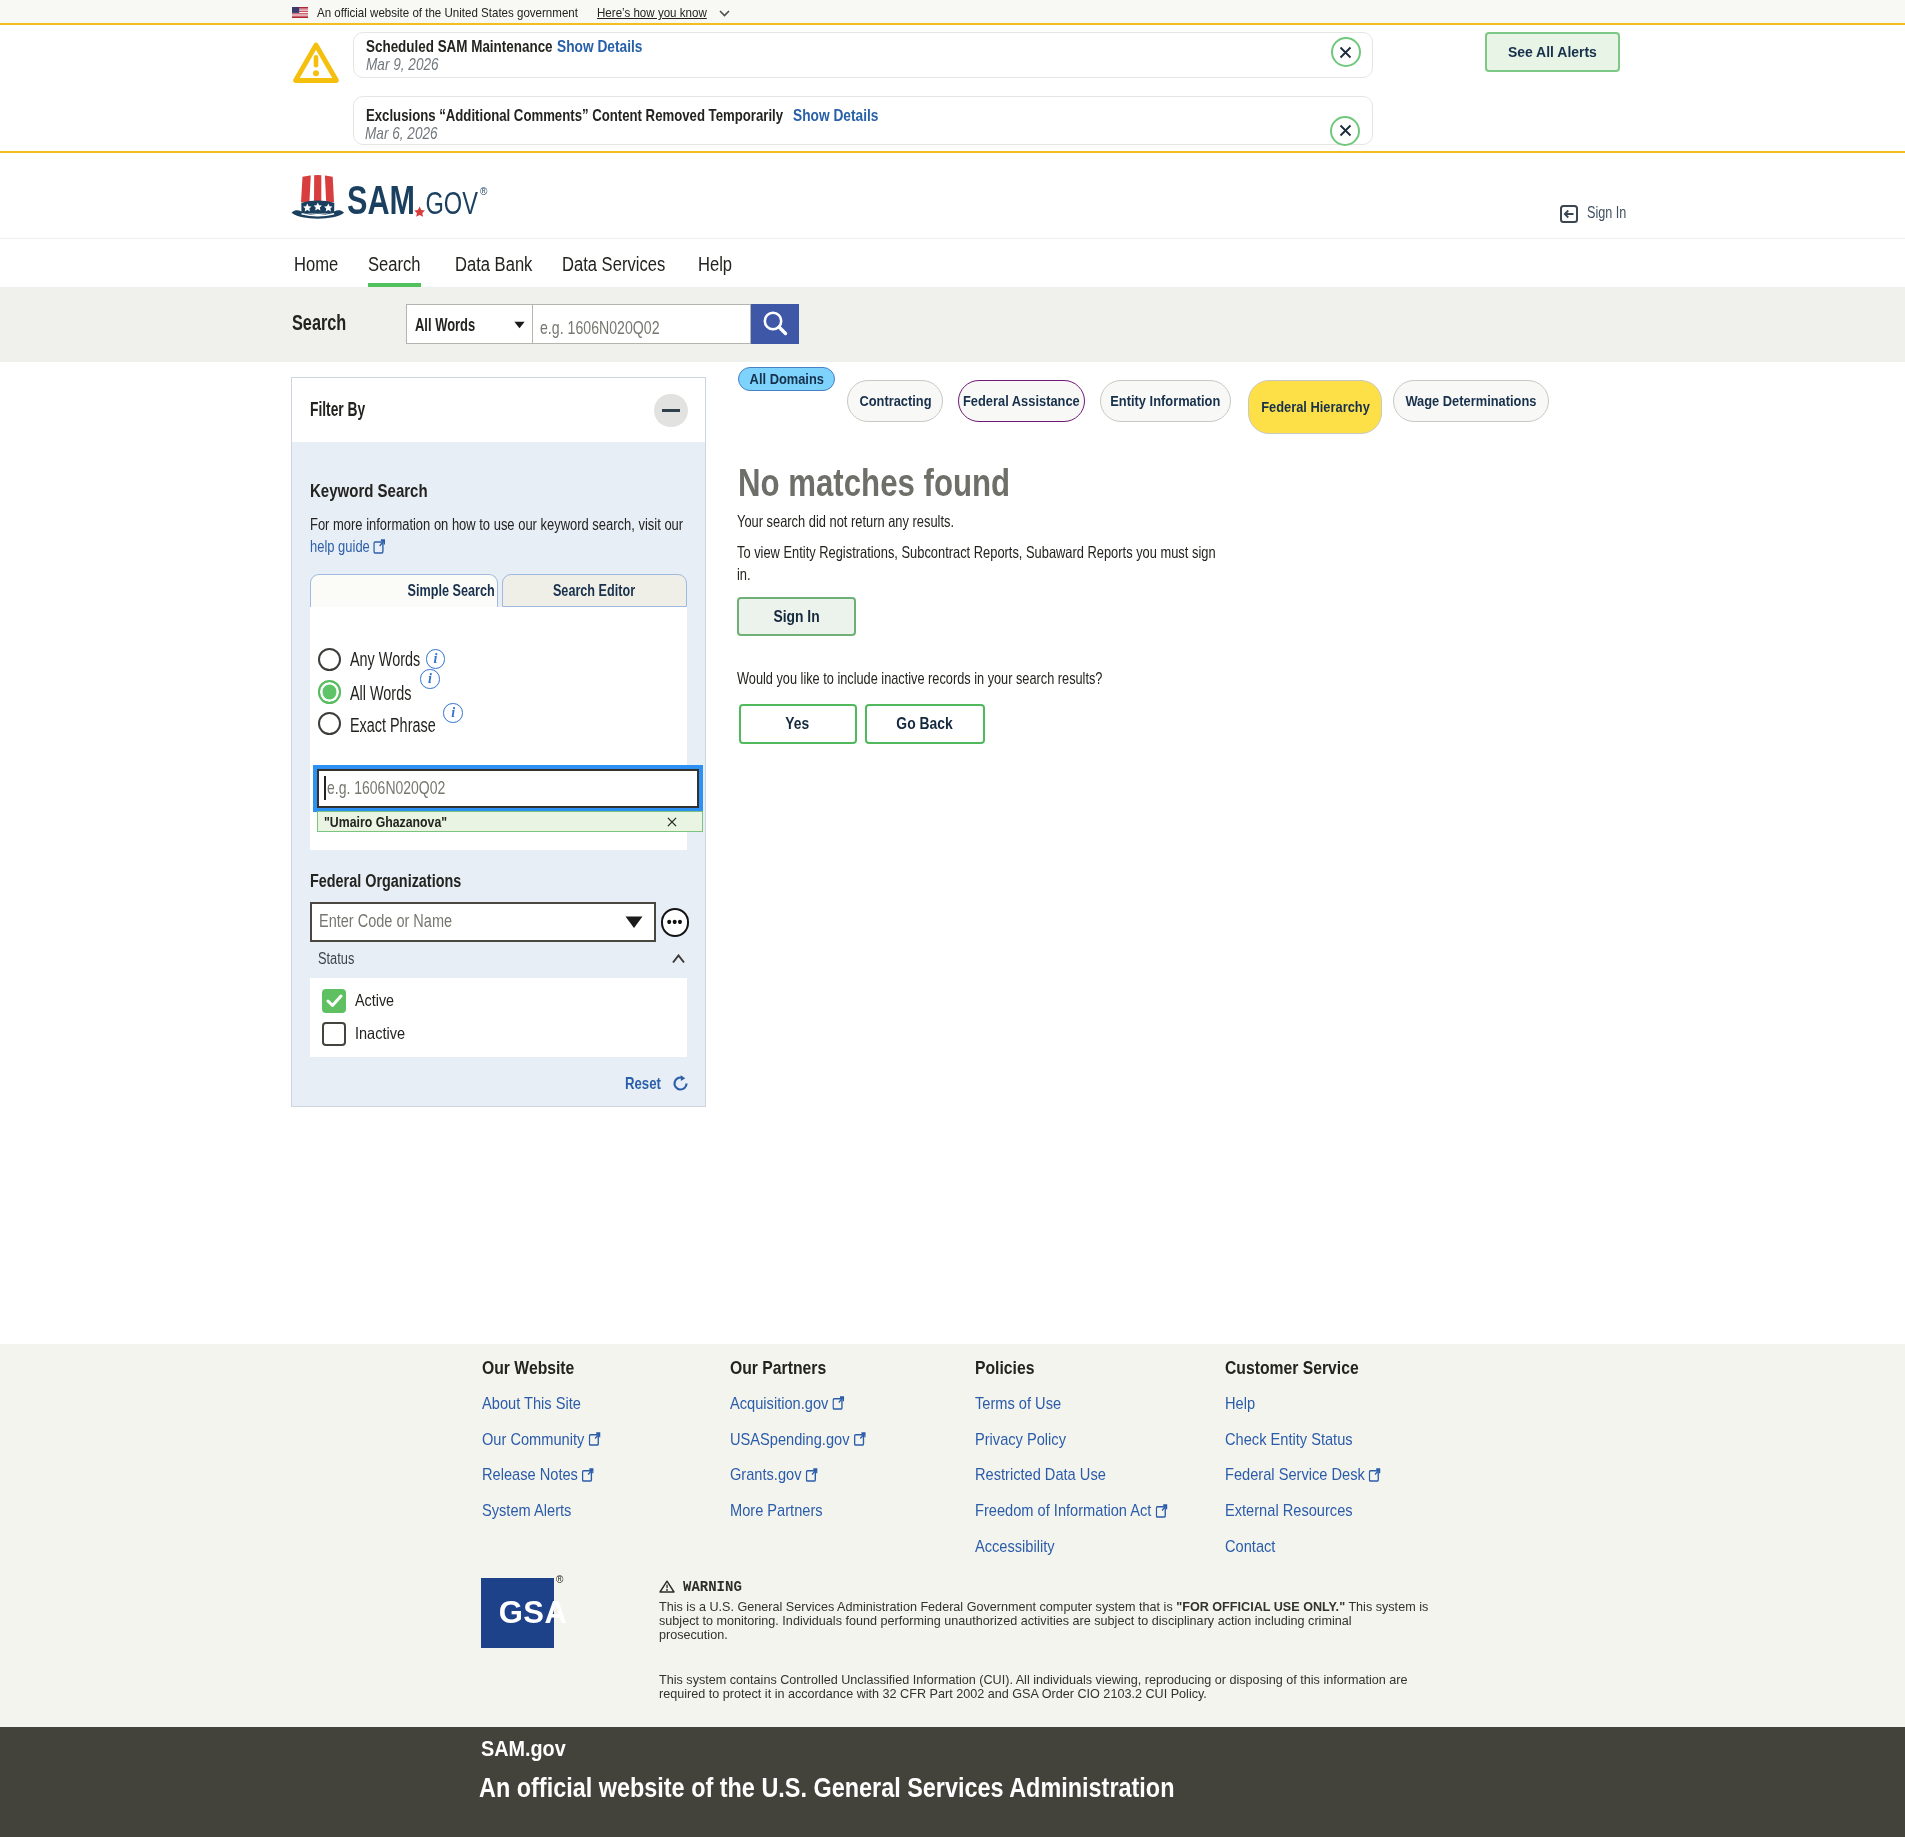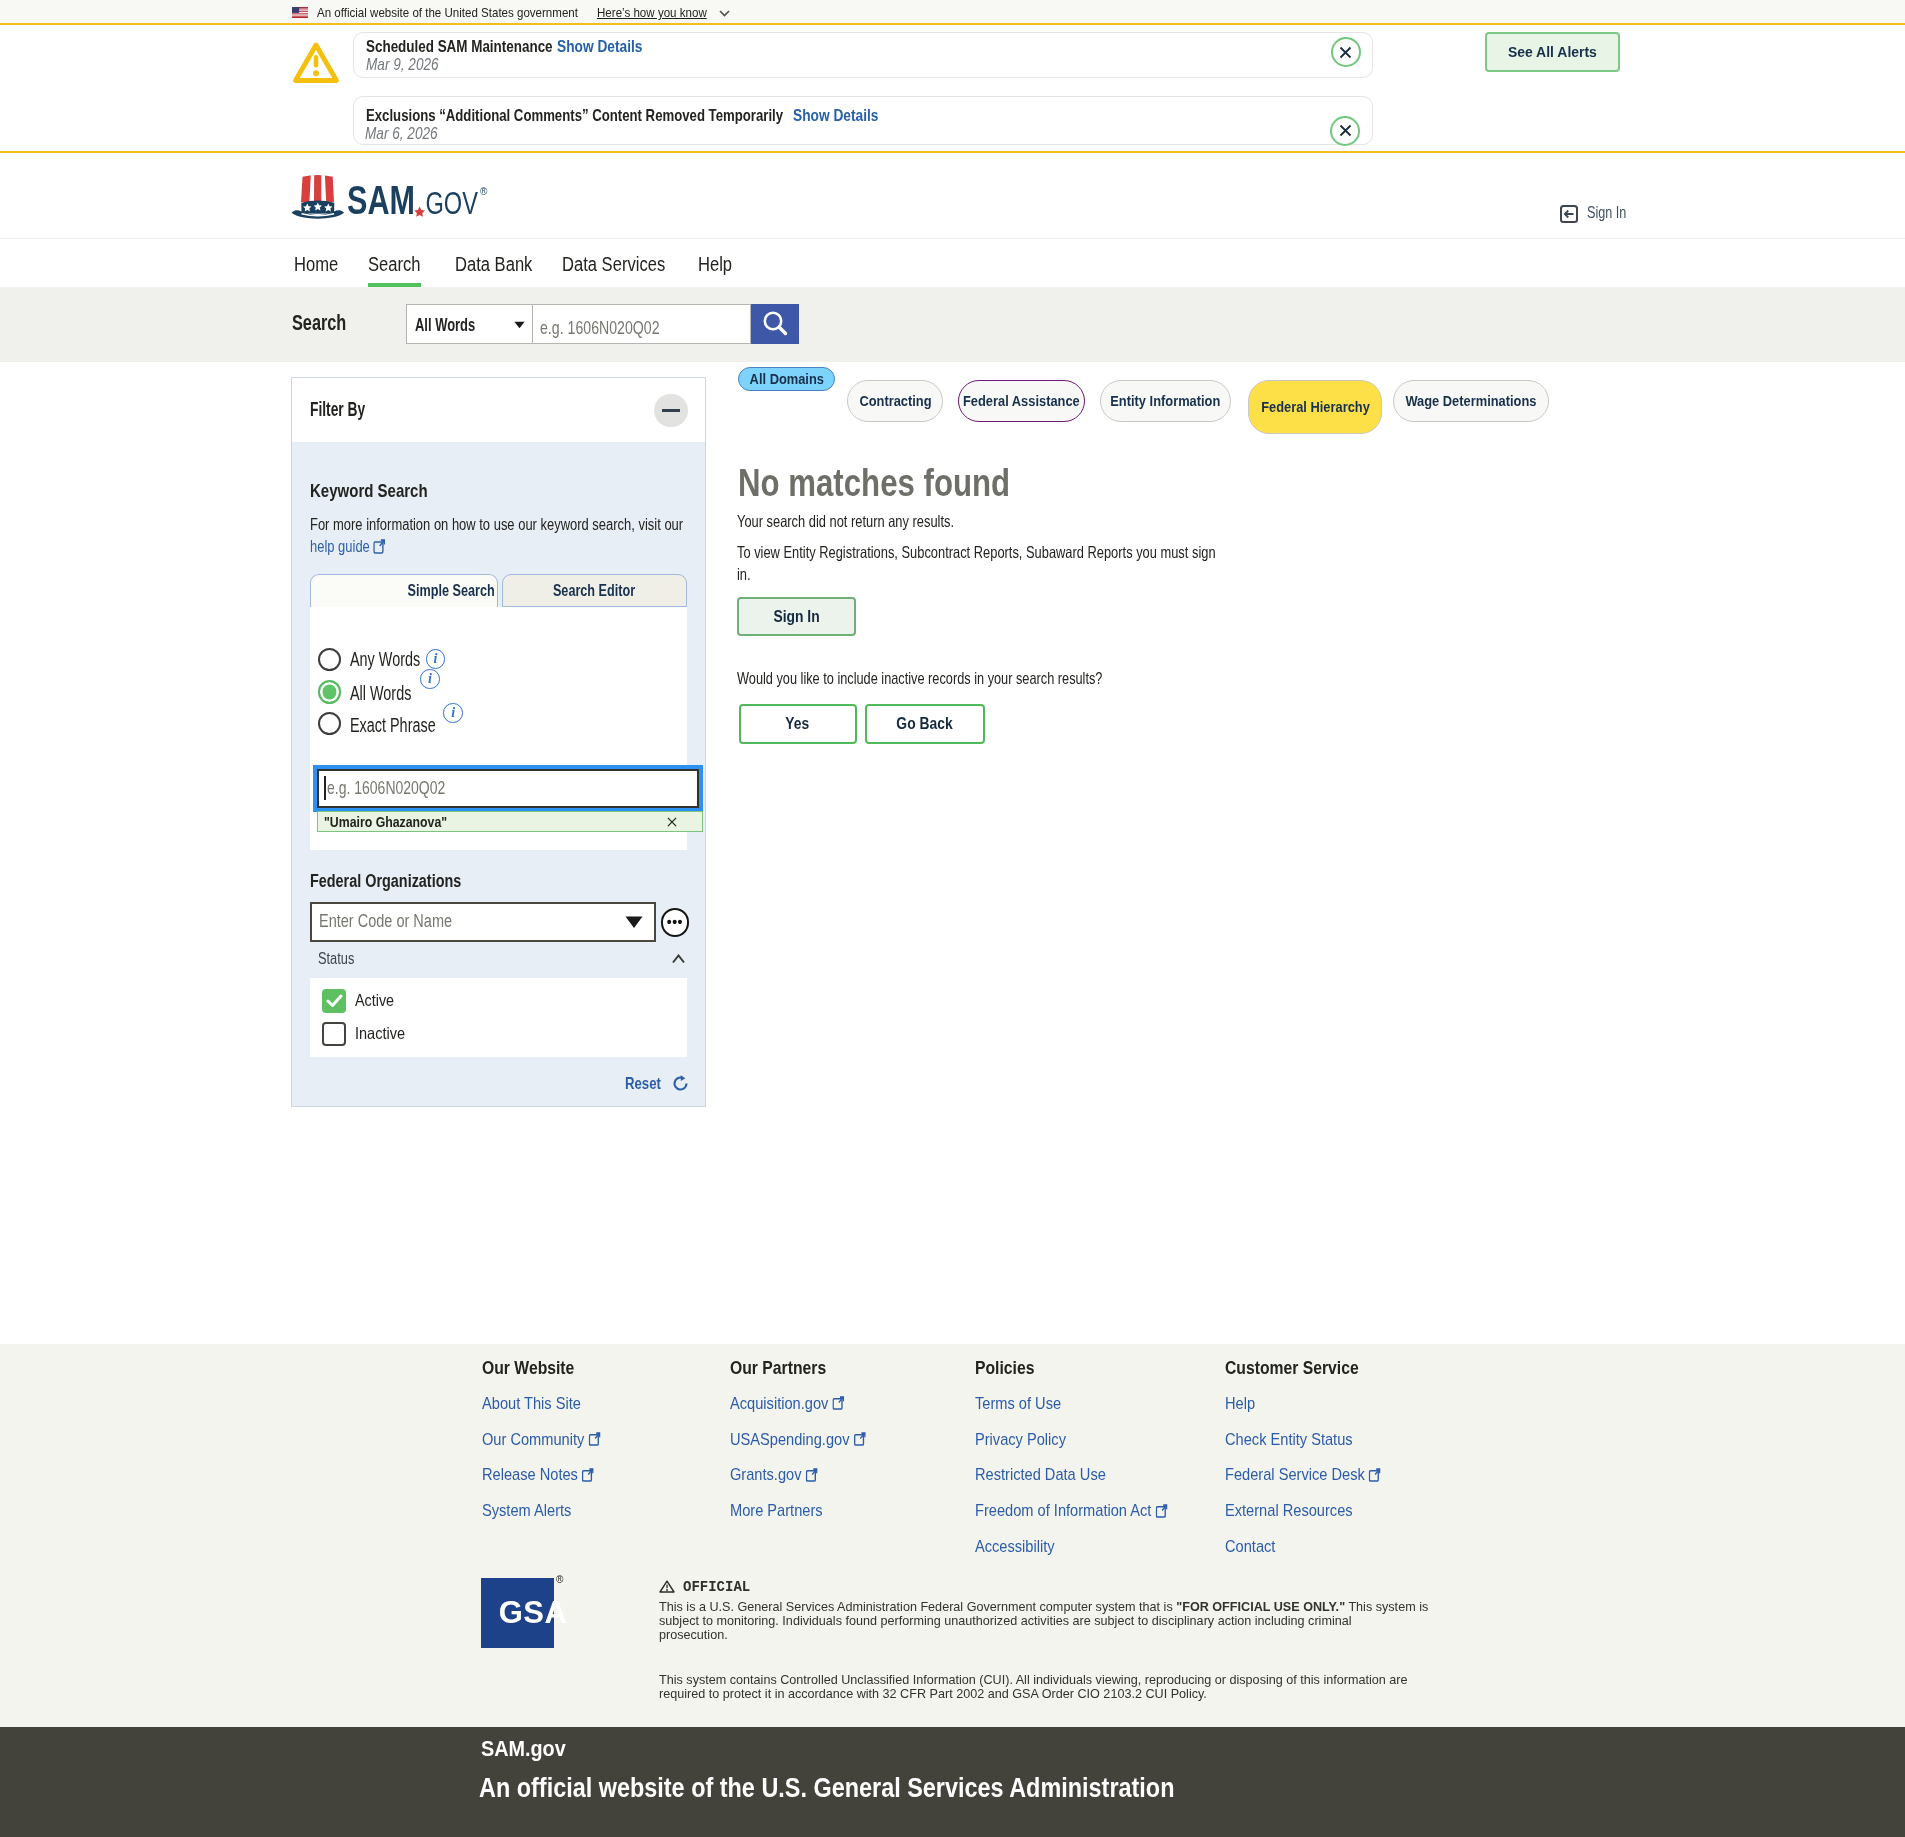--- a/index.html
+++ b/index.html
@@ -267,19 +267,19 @@
 <div class="a sx" style="left:1225.0px;top:1537.1999999999998px;font-size:17px;color:#2b5caa;transform:scaleX(.86);">Contact</div>
 <div class="a cx" style="left:480.6px;top:1577.8px;width:73px;height:70px;background:#1d4289;padding-left:32px;">
     <span style="color:#fff;font-weight:bold;font-size:31px;letter-spacing:0.5px;">GSA</span>
   </div>
 <div class="a" style="left:556px;top:1574px;font-size:10px;">®</div>
 <svg class="a" style="left:658.5px;top:1580px;" width="16" height="13" viewBox="0 0 16 13">
     <path d="M8 1.2 L15 12 L1 12 Z" fill="none" stroke="#2b2b28" stroke-width="1.4" stroke-linejoin="round"></path>
     <rect x="7.4" y="4.6" width="1.3" height="3.6" fill="#2b2b28"></rect>
     <circle cx="8" cy="10" r="0.9" fill="#2b2b28"></circle>
   </svg>
-<div class="a" style="left:683px;top:1578.5px;font-family:'Liberation Mono',monospace;font-size:14px;font-weight:bold;color:#2e2e2a;">OFFICIAL</div>
+<div class="a" style="left:683px;top:1578.5px;font-family:'Liberation Mono',monospace;font-size:14px;font-weight:bold;color:#2e2e2a;">WARNING</div>
 <div class="a sx" style="left:658.5px;top:1600px;font-size:13px;line-height:14px;color:#32322e;transform:scaleX(.97);">This is a U.S. General Services Administration Federal Government computer system that is <b>"FOR OFFICIAL USE ONLY."</b> This system is<br>subject to monitoring. Individuals found performing unauthorized activities are subject to disciplinary action including criminal<br>prosecution.</div>
 <div class="a sx" style="left:658.5px;top:1672.5px;font-size:13px;line-height:14px;color:#32322e;transform:scaleX(.97);">This system contains Controlled Unclassified Information (CUI). All individuals viewing, reproducing or disposing of this information are<br>required to protect it in accordance with 32 CFR Part 2002 and GSA Order CIO 2103.2 CUI Policy.</div>
 
 <div class="a" style="left:0;top:1727px;width:1905px;height:110px;background:#44433b;"></div>
 <div class="a sx" style="left:480.6px;top:1736px;font-size:22px;font-weight:bold;color:#fff;transform:scaleX(.9);">SAM.gov</div>
 <div class="a sx" style="left:479px;top:1773px;font-size:27px;font-weight:bold;color:#fff;transform:scaleX(.8675);">An official website of the U.S. General Services Administration</div>
 
 </body></html>

